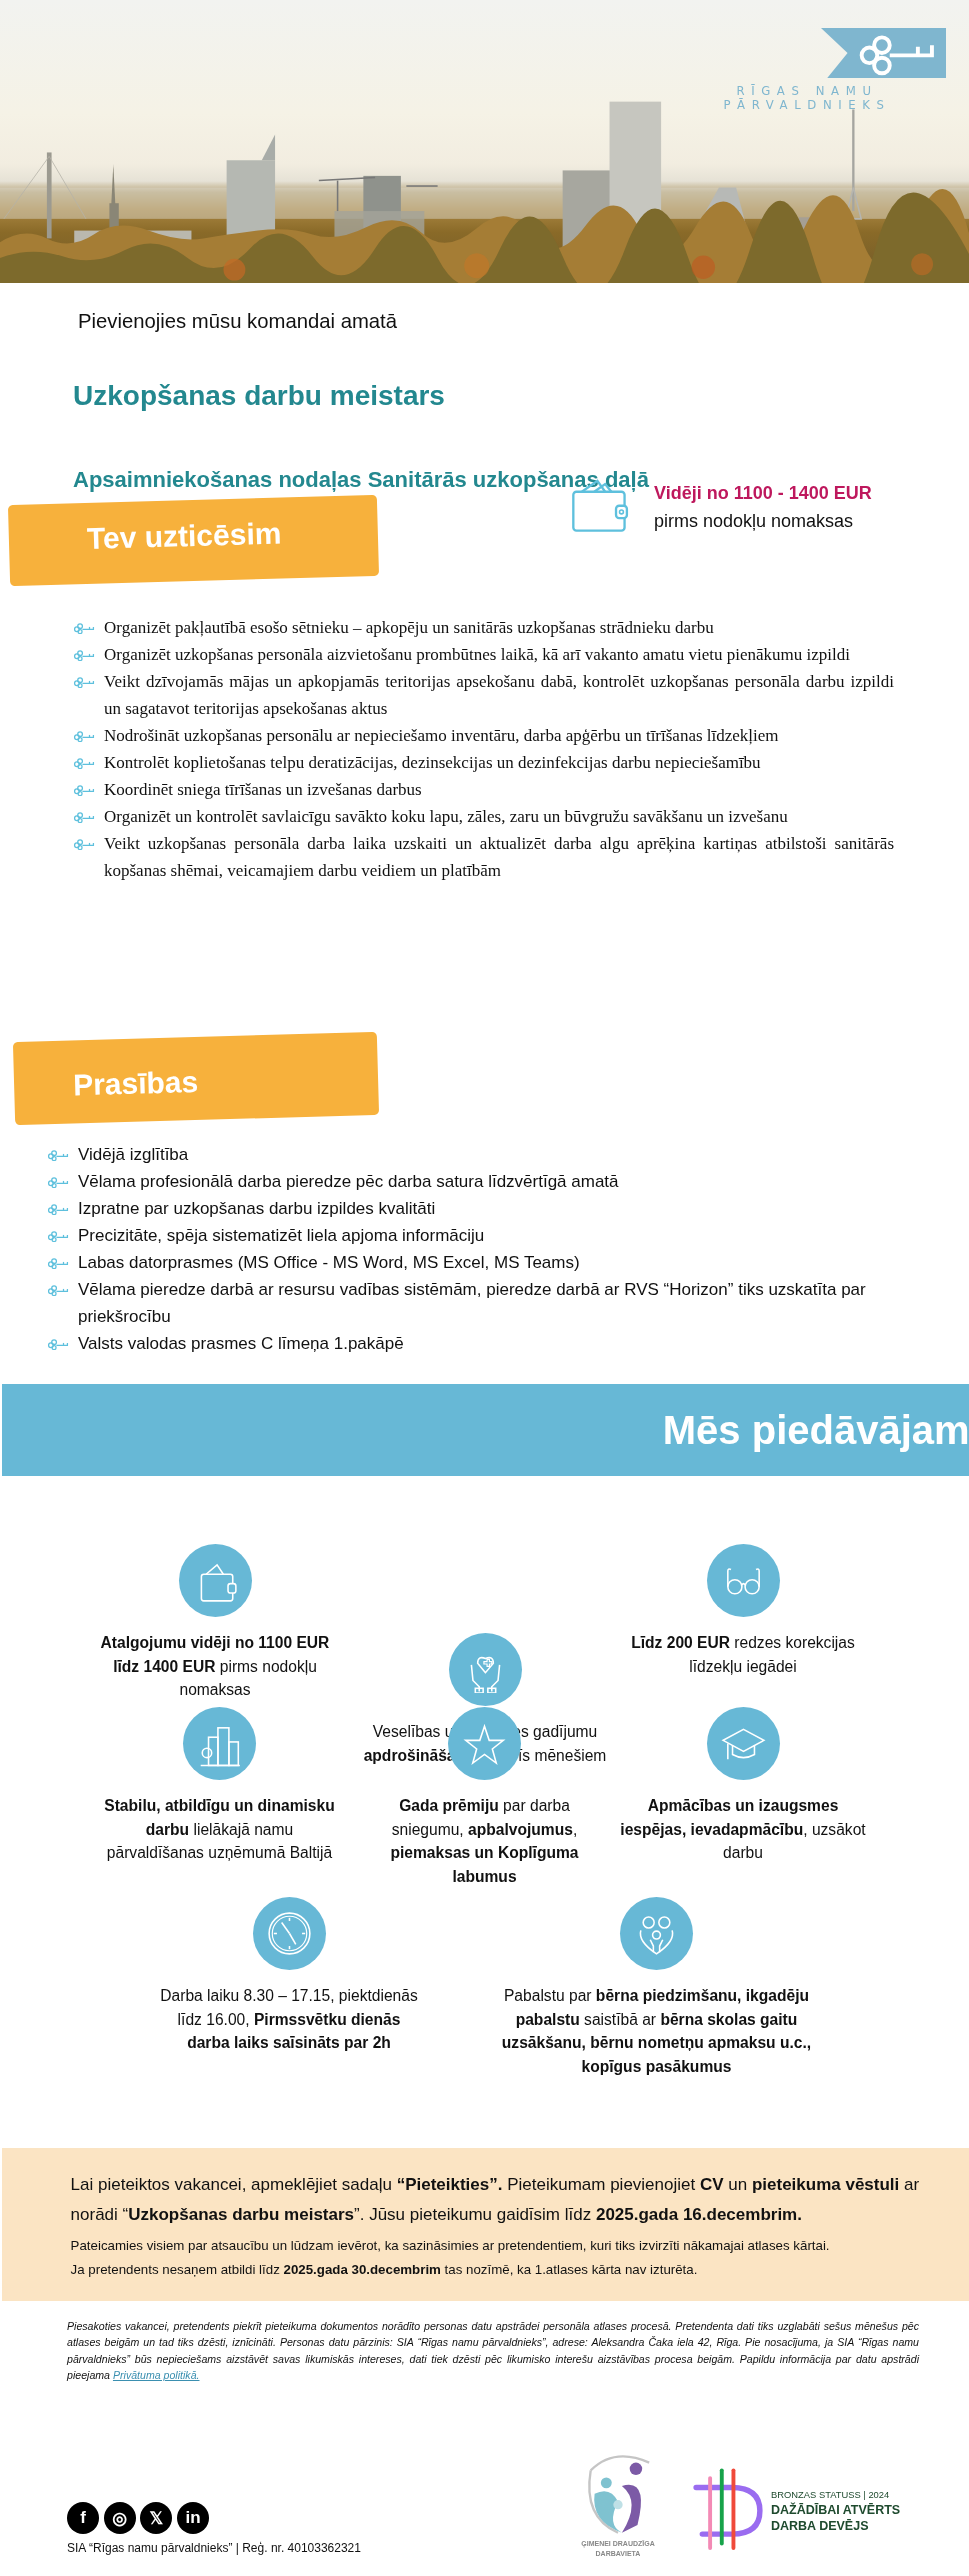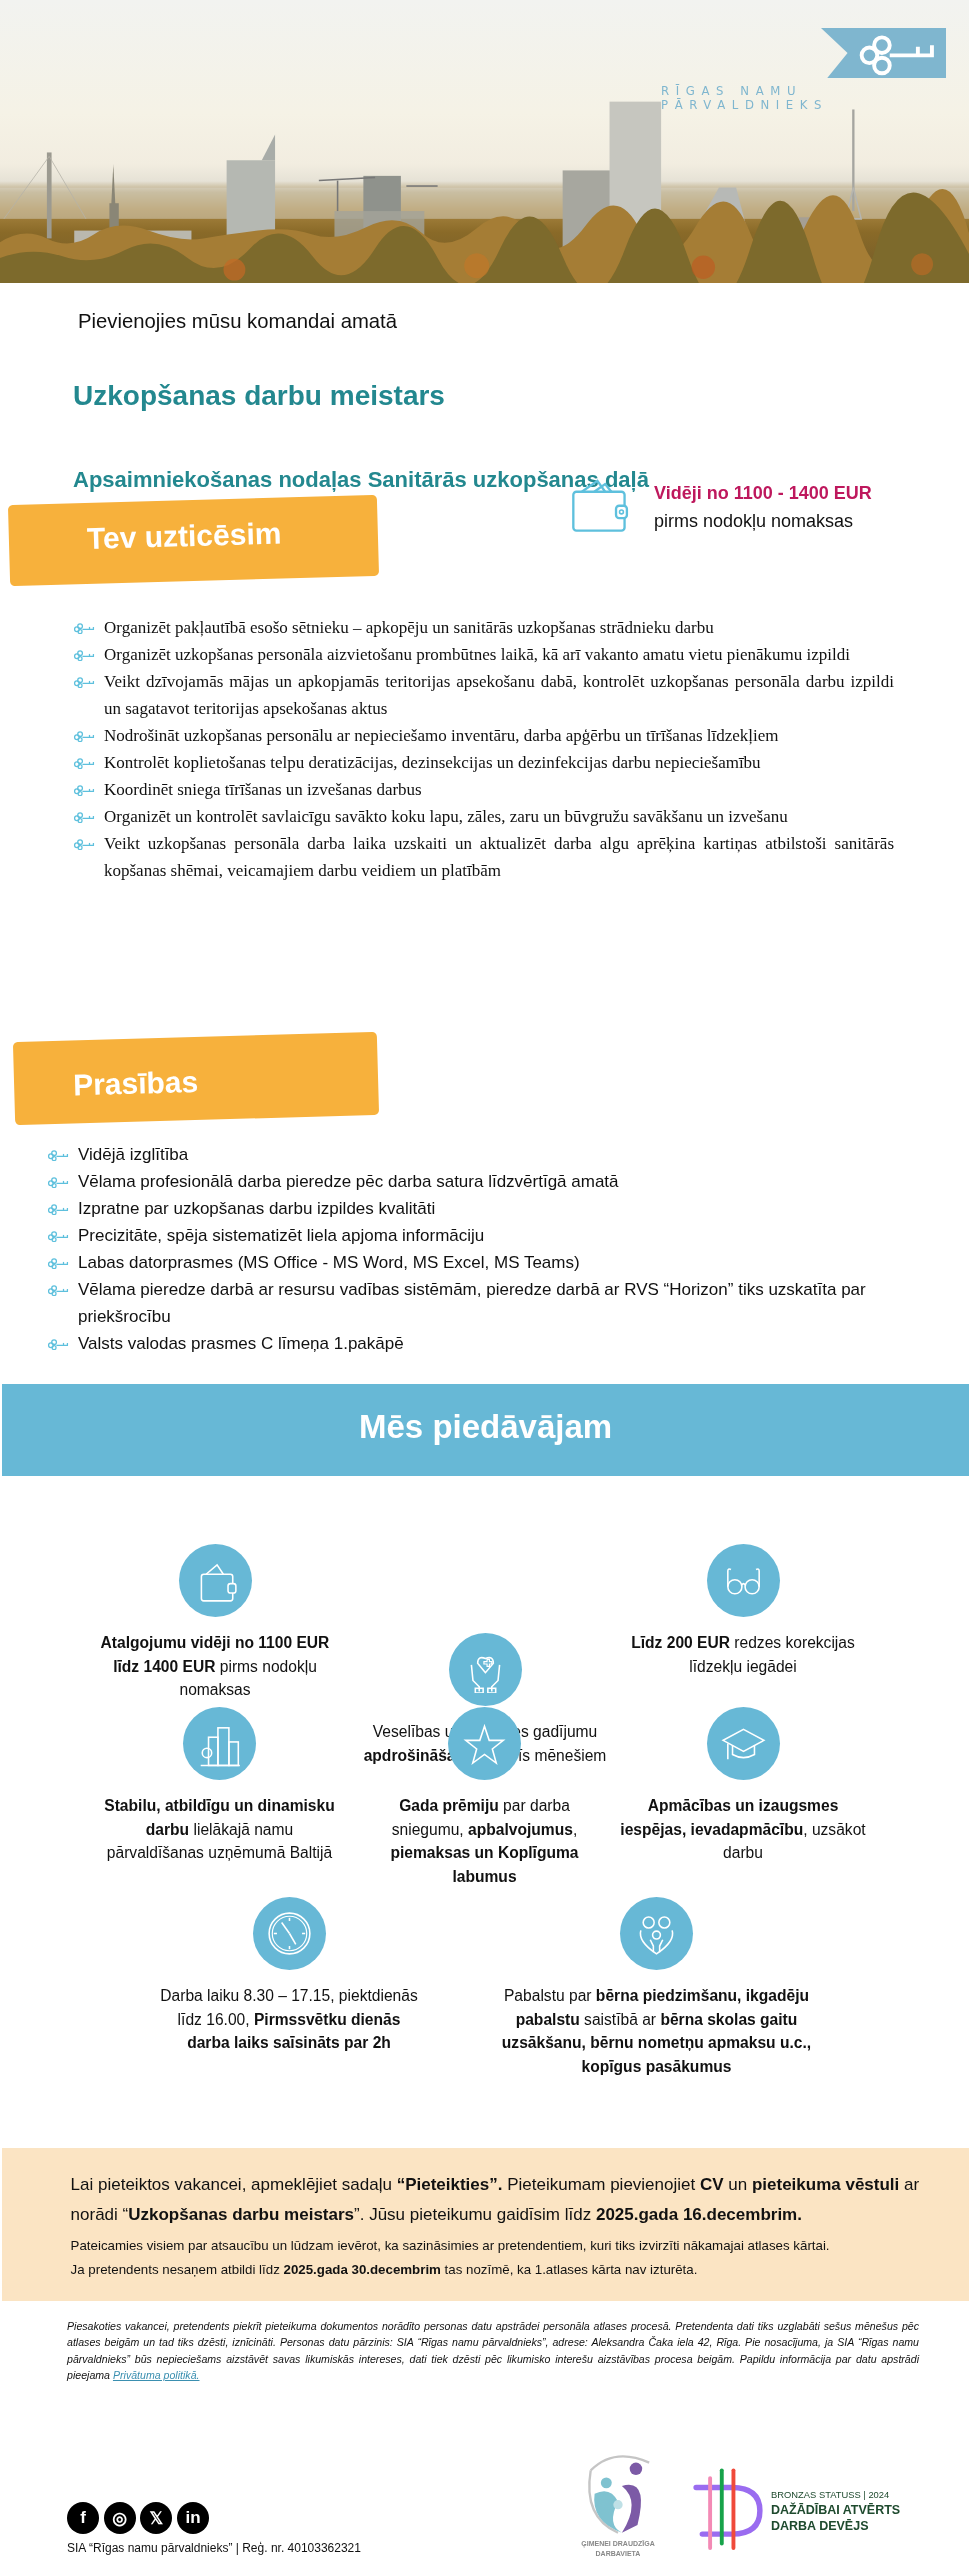--- a/index.html
+++ b/index.html
@@ -4,21 +4,21 @@
 <style>
   * { box-sizing: border-box; margin: 0; padding: 0; }
   html, body { width: 969px; background: #ffffff; }
   body { font-family: "Liberation Sans", sans-serif; color: #111; position: relative; height: 2576px; overflow: hidden; }
 
   
   .hero { position: absolute; left: 0; top: 0; width: 969px; height: 283px; overflow: hidden;
     background: linear-gradient(180deg, #f2f3f0 0%, #f5f2e6 40%, #f2ede0 58%, #e6e2d6 64%, #b8a67c 68%, #a88540 74%, #8a6a28 82%, #6f5a2a 100%); }
   .hero svg.skyline { position: absolute; left: 0; top: 0; }
   .logo { position: absolute; left: 821px; top: 28px; width: 125px; height: 50px; }
-  .logo-text { position: absolute; left: 661px; top: 84px; width: 292px; text-align: left;
+  .logo-text { position: absolute; left: 661px; top: 84px; width: 292px; text-align: center;
     font-size: 11.7px; letter-spacing: 6.6px; color: #7fb6cf; font-family: "DejaVu Sans", sans-serif; }
 
   .join-line { position: absolute; left: 78px; top: 310px; font-size: 20.3px; color: #111; }
   .job-title { position: absolute; left: 73px; top: 380px; font-size: 28px; font-weight: bold; color: #23888f; }
   .job-dept { position: absolute; left: 73px; top: 419px; font-size: 22px; font-weight: bold; color: #23888f; margin-top: 48px; }
 
   .salary-box { position: absolute; left: 571px; top: 477px; width: 360px; height: 63px; }
   .salary-box .wallet { position: absolute; left: 0; top: 1.6px; }
   .salary-strong { position: absolute; left: 83px; top: 6.3px; font-size: 18px; font-weight: bold; color: #be185d; }
   .salary-sub { position: absolute; left: 83px; top: 34px; font-size: 18px; color: #111; }
@@ -30,21 +30,21 @@
   .tag-req span { position: absolute; left: 59px; top: 28px; font-size: 30px; }
 
   ul.keys { list-style: none; position: absolute; }
   ul.keys li { position: relative; padding-left: 31px; font-size: 17px; line-height: 27px; color: #111; }
   ul.keys.justify li { text-align: justify; font-family: Liberation Serif, serif; }
   ul.keys li .bullet { position: absolute; left: 0; top: 8.6px; width: 22px; height: 11px; }
   .duties { left: 73px; top: 614px; width: 821px; }
   .reqs { left: 47px; top: 1141px; width: 883px; }
 
   .offer-band { position: absolute; left: 1.6px; top: 1384px; width: 968px; height: 92px; background: #67b8d6; }
-  .offer-band h2 { position: absolute; width: 100%; text-align: center; top: 23.5px; font-size: 33px; color: #fff; font-weight: bold; }
+  .offer-band h2 { position: absolute; width: 100%; text-align: right; top: 23.5px; font-size: 40px; color: #fff; font-weight: bold; }
 
   .benefit { position: absolute; text-align: center; font-size: 15.6px; line-height: 23.5px; color: #111; }
   .benefit .circle { width: 73px; height: 73px; border-radius: 50%; background: #67b8d6; margin: 0 auto 14px auto; position: relative; }
   .benefit .circle svg { position: absolute; left: 13.3px; top: 13.3px; }
   .benefit .txt b { font-weight: bold; }
 
   .apply-box { position: absolute; left: 1.6px; top: 2148px; width: 968px; height: 153px; background: #fbe4c3; }
   .apply-main { position: absolute; left: 69px; top: 22px; width: 891px; font-size: 17px; line-height: 30px; color: #111; }
   .apply-note { position: absolute; left: 69px; top: 86px; width: 891px; font-size: 13.3px; line-height: 24px; color: #111; }
 

